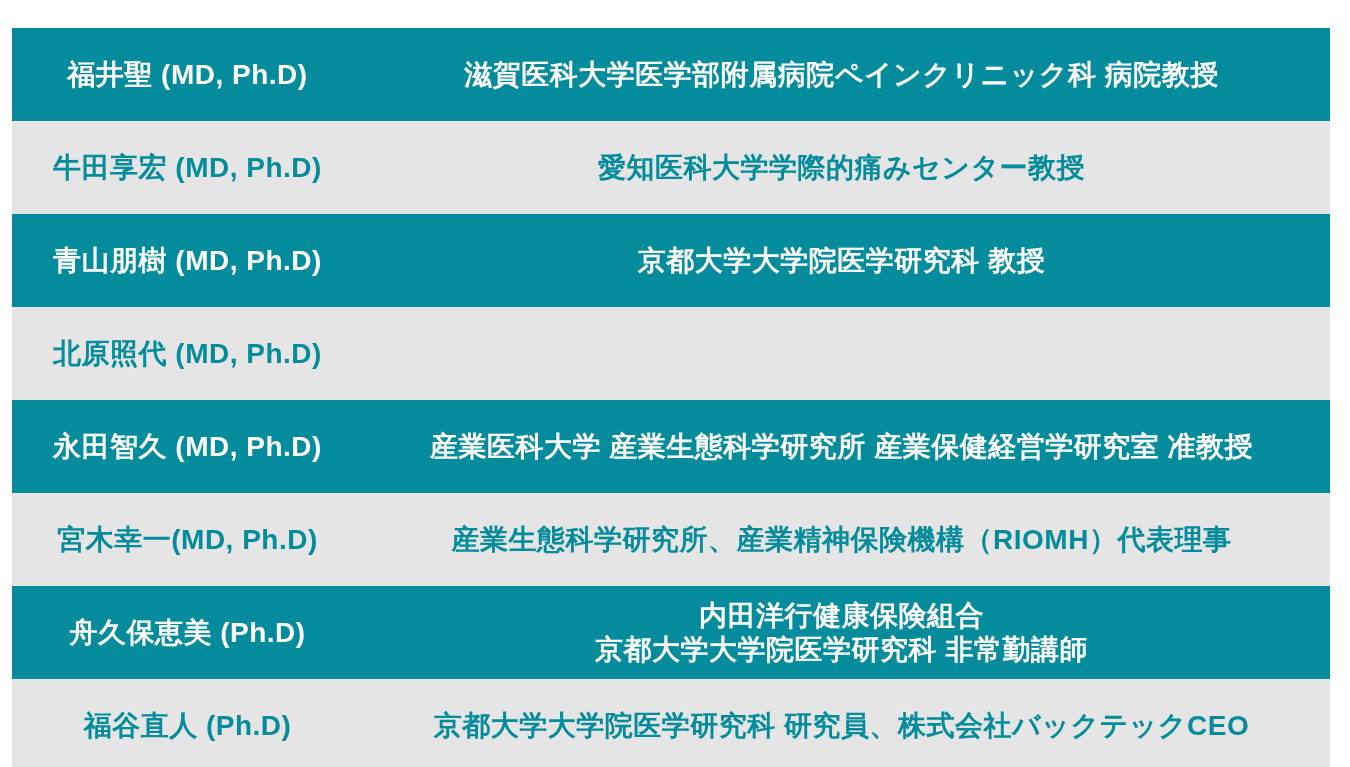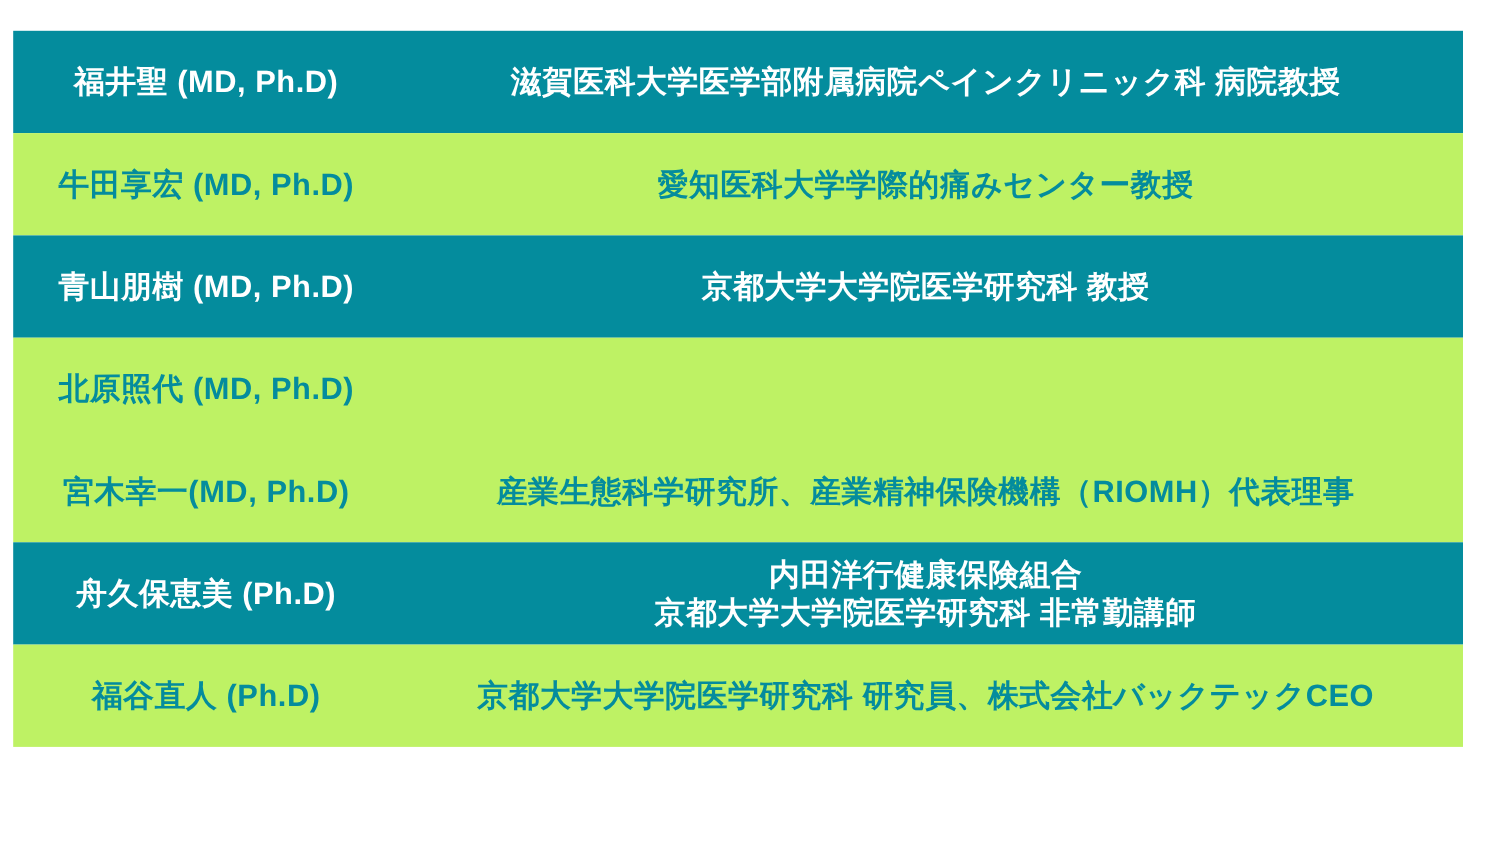--- a/index.html
+++ b/index.html
@@ -25,21 +25,21 @@
     display: flex;
     align-items: center;
     min-height: 93px;
     box-sizing: border-box;
   }
   .member-row.teal {
     background: var(--teal, #048C9D);
     color: #ffffff;
   }
   .member-row.white {
-    background: #bef264;
+    background: #e5e5e5;
     color: var(--teal, #048C9D);
   }
   .cell {
     font-weight: 700;
     font-size: 28px;
     line-height: 34px;
     letter-spacing: 0.5px;
   }
   .cell.name {
     width: 351px;
@@ -80,20 +80,26 @@
     <div class="cell name">青山朋樹 (MD, Ph.D)</div>
     <div class="cell aff">
           <div class="aff-line">京都大学大学院医学研究科 教授</div>
         </div>
   </div>
 
   <div class="member-row white">
     <div class="cell name">北原照代 (MD, Ph.D)</div>
   </div>
 
+  <div class="member-row teal">
+    <div class="cell name">永田智久 (MD, Ph.D)</div>
+    <div class="cell aff">
+          <div class="aff-line">産業医科大学 産業生態科学研究所 産業保健経営学研究室 准教授</div>
+        </div>
+  </div>
 
   <div class="member-row white">
     <div class="cell name">宮木幸一(MD, Ph.D)</div>
     <div class="cell aff">
           <div class="aff-line">産業生態科学研究所、産業精神保険機構（RIOMH）代表理事</div>
         </div>
   </div>
 
   <div class="member-row teal">
     <div class="cell name">舟久保恵美 (Ph.D)</div>

